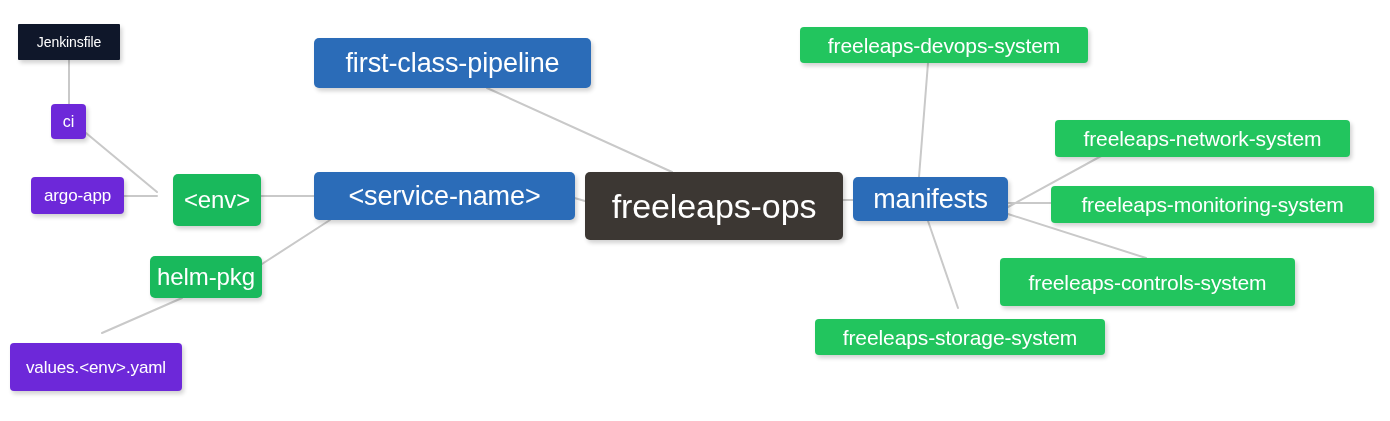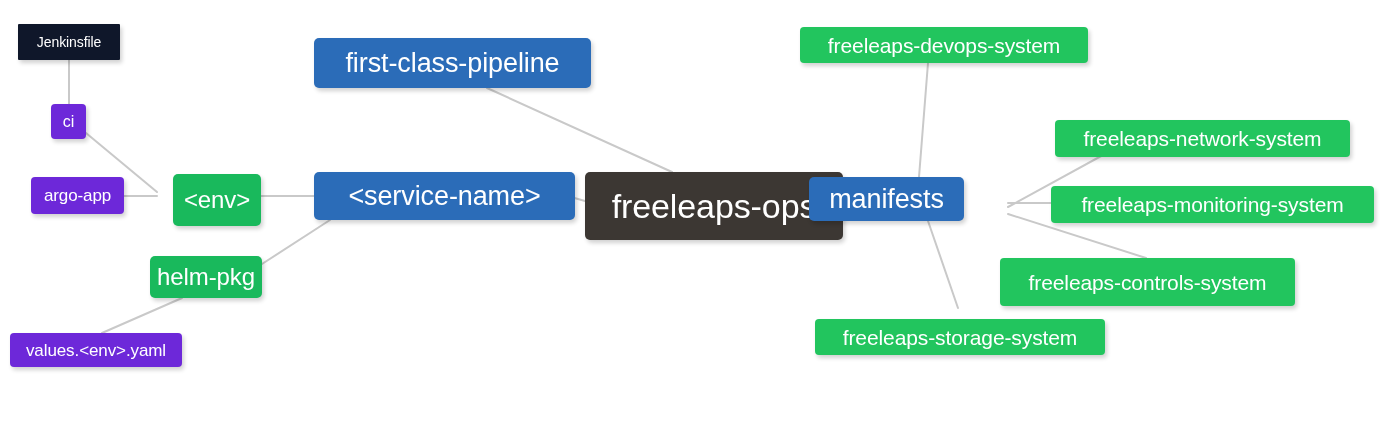--- a/index.html
+++ b/index.html
@@ -112,27 +112,27 @@
       </div>
       <div class="node branch" style="left: 314px; top: 172px; width: 261px; height: 48px;">
         <span class="node-label">&lt;service-name&gt;</span>
       </div>
       <div class="node branch" style="left: 314px; top: 38px; width: 277px; height: 50px;">
         <span class="node-label">first-class-pipeline</span>
       </div>
       <div class="node mid-green" style="left: 150px; top: 256px; width: 112px; height: 42px;">
         <span class="node-label">helm-pkg</span>
       </div>
-      <div class="node leaf-red" style="left: 10px; top: 333px; width: 172px; height: 34px;">
+      <div class="node leaf-red" style="left: 10px; top: 343px; width: 172px; height: 48px;">
         <span class="node-label">values.&lt;env&gt;.yaml</span>
       </div>
       <div class="node root" style="left: 585px; top: 172px; width: 258px; height: 68px; text-align: center;">
         <span class="node-label">freeleaps-ops</span>
       </div>
-      <div class="node branch" style="left: 809px; top: 177px; width: 155px; height: 44px;">
+      <div class="node branch" style="left: 853px; top: 177px; width: 155px; height: 44px;">
         <span class="node-label">manifests</span>
       </div>
       <div class="node leaf-green" style="left: 800px; top: 27px; width: 288px; height: 36px;">
         <span class="node-label">freeleaps-devops-system</span>
       </div>
       <div class="node leaf-green" style="left: 1055px; top: 120px; width: 295px; height: 37px;">
         <span class="node-label">freeleaps-network-system</span>
       </div>
       <div class="node leaf-green" style="left: 1051px; top: 186px; width: 323px; height: 37px;">
         <span class="node-label">freeleaps-monitoring-system</span>

